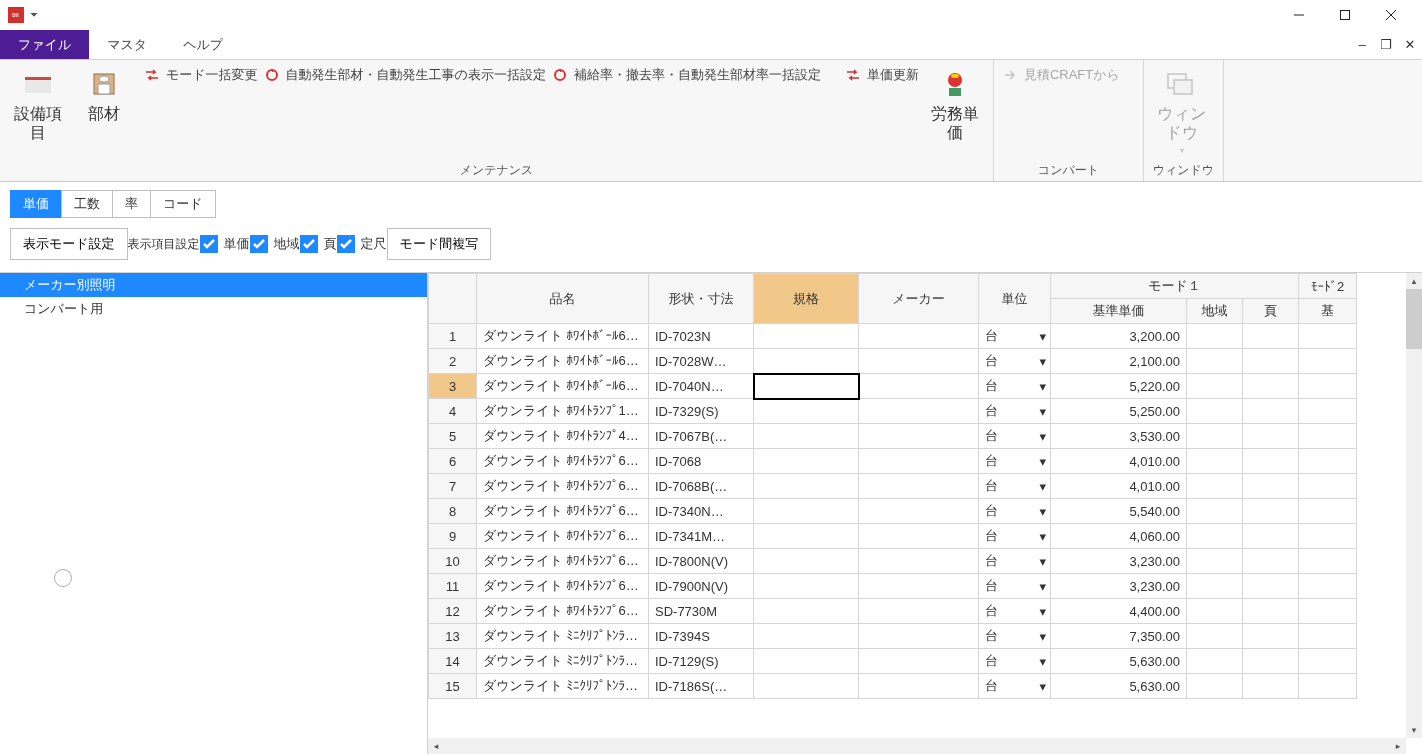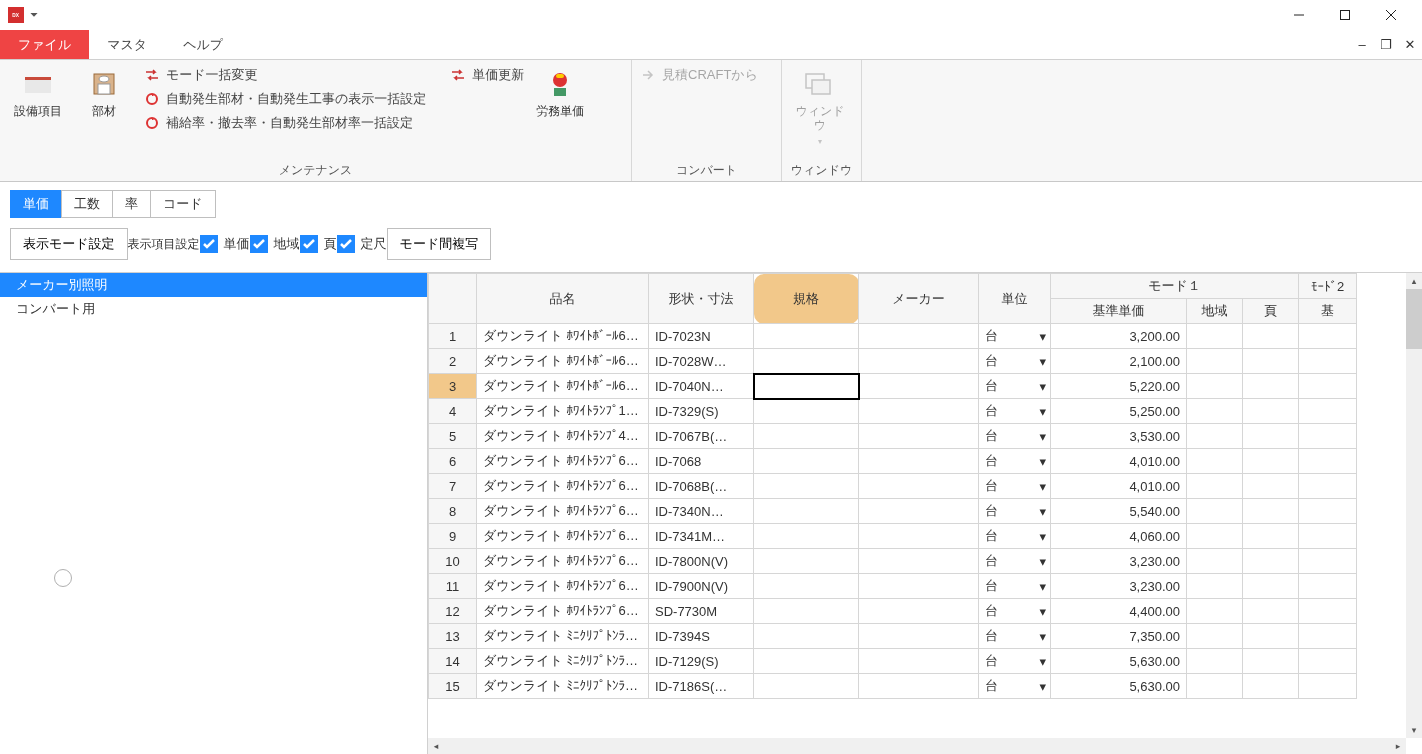--- a/index.html
+++ b/index.html
@@ -9,33 +9,33 @@
 .titlebar { height: 30px; display: flex; align-items: center; padding: 0 8px; background: #fff; }
 .titlebar .app-icon { width: 16px; height: 16px; background: #d32f2f; color: #fff; font-size: 8px; font-weight: bold; display: flex; align-items: center; justify-content: center; margin-right: 6px; }
 .titlebar .qat { color: #555; font-size: 10px; }
 .titlebar .spacer { flex: 1; }
 .titlebar .win-btn { width: 46px; height: 30px; display: flex; align-items: center; justify-content: center; color: #222; }
 .titlebar .win-btn svg { width: 10px; height: 10px; stroke: #222; stroke-width: 1; fill: none; }
 
 
 .menubar { height: 30px; display: flex; align-items: stretch; border-bottom: 1px solid #d0d0d0; background: #fff; }
 .menubar .tab { padding: 0 18px; display: flex; align-items: center; font-size: 13px; color: #444; border-right: 0; }
-.menubar .tab.active { background: #ef4444; color: #fff; }
+.menubar .tab.active { background: #4c1d95; color: #fff; }
 .menubar .spacer { flex: 1; }
 .menubar .mdi-btn { width: 24px; display: flex; align-items: center; justify-content: center; color: #333; font-size: 13px; }
 
 
 .ribbon { height: 122px; display: flex; align-items: stretch; border-bottom: 1px solid #c8c8c8; background: #f7f7f7; }
 .ribbon-group { display: flex; flex-direction: column; border-right: 1px solid #d8d8d8; padding: 4px 8px 2px 8px; }
 .ribbon-group .content { flex: 1; display: flex; align-items: flex-start; gap: 6px; }
 .ribbon-group .label { text-align: center; font-size: 12px; color: #555; padding-top: 2px; }
 .big-btn { display: flex; flex-direction: column; align-items: center; justify-content: flex-start; width: 60px; padding-top: 4px; gap: 4px; cursor: default; }
 .big-btn .icon { width: 32px; height: 32px; display: flex; align-items: center; justify-content: center; }
-.big-btn .text { font-size: 12px; text-align: center; line-height: 1.2; }
-.vert-items { display: flex; flex-direction: column; gap: 6px; padding-top: 2px; }
+.big-btn .text { font-size: 16px; text-align: center; line-height: 1.2; }
+.vert-items { display: flex; flex-direction: row; gap: 6px; padding-top: 2px; }
 .vert-items .item { display: flex; align-items: center; gap: 6px; font-size: 13px; color: #444; white-space: nowrap; }
 .vert-items .item .mini-icon { width: 16px; height: 16px; display: flex; align-items: center; justify-content: center; }
 .disabled { opacity: 0.45; }
 
 
 .subtabs-wrap { padding: 8px 10px 10px 10px; display: flex; gap: 0; }
 .subtab { border: 1px solid #bfbfbf; padding: 4px 12px; font-size: 13px; background: #fff; margin-left: -1px; }
 .subtab:first-child { margin-left: 0; }
 .subtab.active { background: #1e88ff; color: #fff; border-color: #1e88ff; }
 
@@ -43,36 +43,36 @@
 .toolbar { padding: 0 10px 12px 10px; display: flex; align-items: center; }
 .btn { border: 1px solid #bfbfbf; background: #fff; padding: 6px 12px; font-size: 13px; }
 .chk-group { display: flex; align-items: center; gap: 6px; }
 .chk { width: 18px; height: 18px; background: #1e88ff; display: inline-flex; align-items: center; justify-content: center; }
 .chk svg { stroke: #fff; stroke-width: 2.5; fill: none; width: 12px; height: 10px; }
 .chk-label { font-size: 13px; }
 
 
 .main { display: flex; height: calc(754px - 30px - 30px - 122px - 42px - 48px); border-top: 1px solid #d0d0d0; }
 .side { width: 428px; border-right: 1px solid #d0d0d0; overflow: hidden; position: relative; background: #fff; }
-.side-item { padding: 3px 16px; font-size: 13px; }
+.side-item { padding: 3px 24px; font-size: 13px; }
 .side-item.selected { background: #1e88ff; color: #fff; }
 .side .radio { position: absolute; left: 54px; top: 296px; width: 18px; height: 18px; border: 1px solid #b0b0b0; border-radius: 50%; background: #fff; }
 
 
 .grid-wrap { flex: 1; overflow: auto; position: relative; }
 .grid { border-collapse: collapse; font-size: 13px; padding-left: 12px; }
 .grid th, .grid td { border: 1px solid #d6d6d6; height: 25px; padding: 0 6px; background: #fff; white-space: nowrap; overflow: hidden; text-overflow: ellipsis; }
 .grid th { background: #f6f6f6; font-weight: normal; text-align: center; }
 .grid th.highlight { background: #f2c88a; }
 .grid .rownum { background: #f6f6f6; text-align: center; width: 48px; min-width: 48px; max-width: 48px; }
 .grid .rownum.sel { background: #f2c88a; }
 .grid td.sel-cell { border: 2px solid #000; padding: 0 5px; }
 .col-name { width: 172px; max-width: 172px; }
 .col-shape { width: 105px; max-width: 105px; }
-.col-spec { width: 105px; max-width: 105px; border-radius: 10px; }
+.col-spec { width: 105px; max-width: 105px; }
 .col-maker { width: 120px; max-width: 120px; }
 .col-unit { width: 72px; max-width: 72px; position: relative; }
 .unit-dd { position: absolute; right: 4px; top: 50%; transform: translateY(-50%); }
 .col-price { width: 136px; max-width: 136px; text-align: right; }
 .col-region { width: 56px; max-width: 56px; }
 .col-page { width: 56px; max-width: 56px; }
 .col-mode2 { width: 58px; max-width: 58px; }
 .grid thead th { position: sticky; top: 0; }
 
 .hscroll { position: absolute; left: 0; right: 16px; bottom: 0; height: 16px; background: #f0f0f0; display: flex; align-items: center; }

